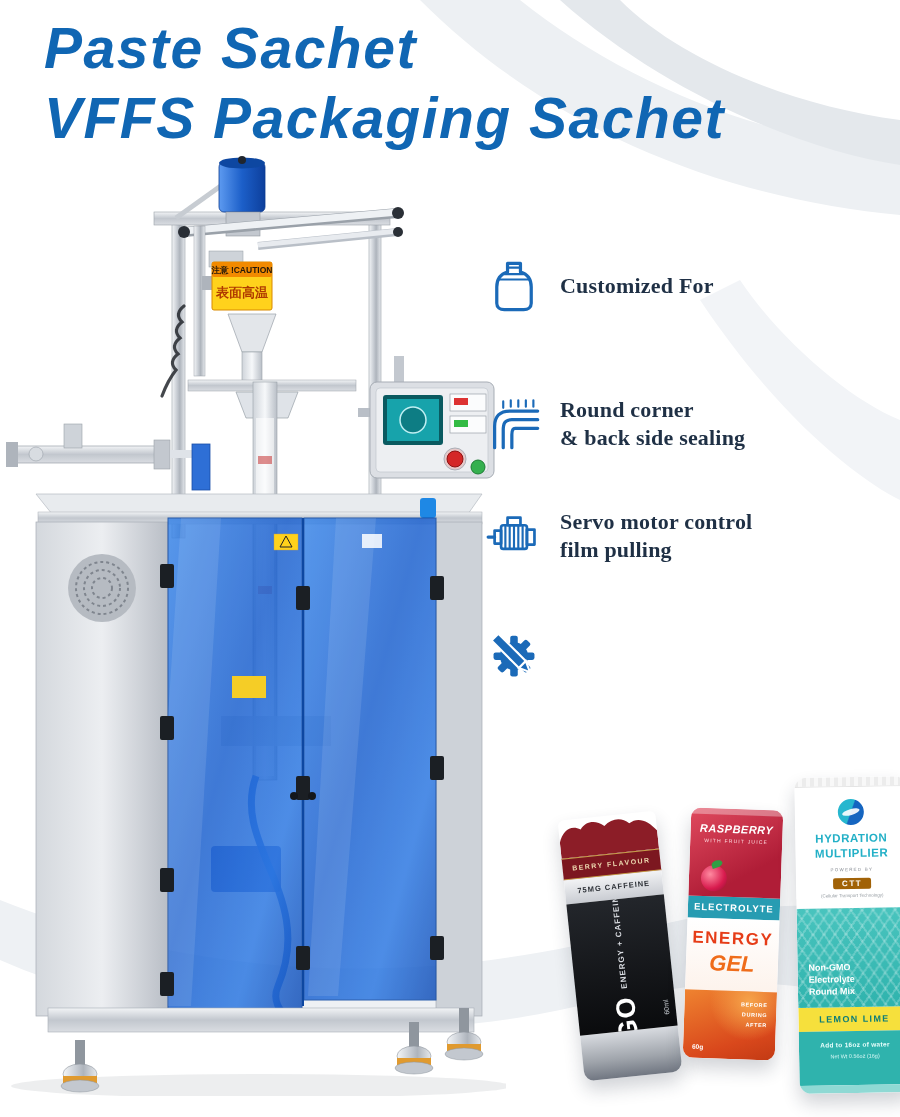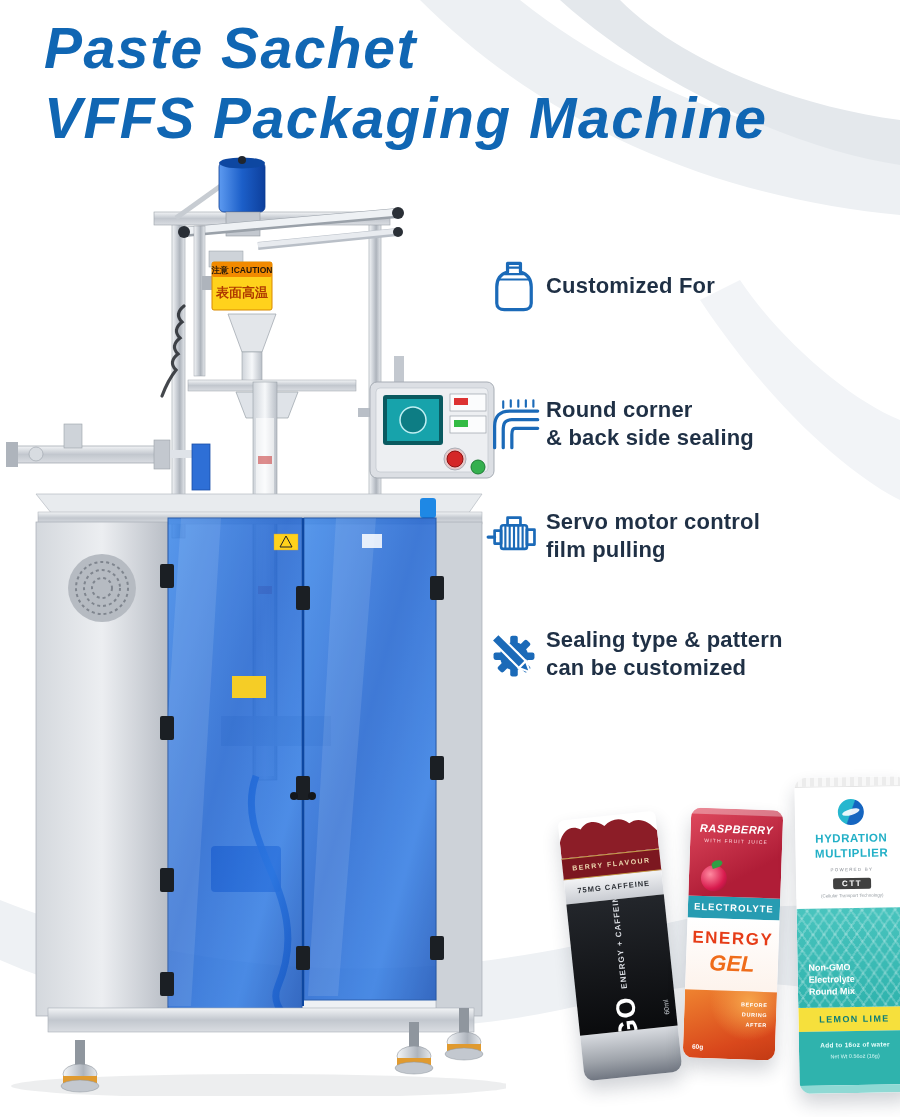--- a/index.html
+++ b/index.html
@@ -13,21 +13,21 @@
   .title { position:absolute; left:44px; top:14px; z-index:2; }
   .title-line {
     font-size:57px; font-weight:700; font-style:italic;
     color:#1066b3; line-height:1.22; letter-spacing:1.5px; white-space:nowrap;
   }
 
   
   .machine { position:absolute; left:6px; top:156px; width:500px; height:940px; z-index:1; }
 
   
-  .feature { position:absolute; left:486px; display:flex; align-items:center; gap:4px; z-index:2; width:404px; }
+  .feature { position:absolute; left:486px; display:flex; align-items:center; gap:18px; z-index:2; width:404px;font-family:Liberation Serif, serif; }
   .f1 { top:258px; } .f2 { top:396px; } .f3 { top:508px; } .f4 { top:626px; }
   .ficon { width:56px; height:56px; flex:0 0 56px; display:block; }
   .ficon svg { width:56px; height:56px; display:block; }
   .ftext { font-size:22px; font-weight:700; color:#1f3045; line-height:1.28; letter-spacing:0.2px; }
 
   
   .products { position:absolute; right:36px; bottom:24px; z-index:3; display:flex; align-items:flex-end; gap:18px; }
   .sachet { position:relative; box-shadow:0 10px 18px rgba(30,40,60,.20); }
 
   
@@ -78,21 +78,21 @@
     background:#fff; display:flex; flex-direction:column; }
   .hs-crimp { height:9px; background:repeating-linear-gradient(90deg,#ececec 0 4px,#f8f8f8 4px 8px);
     border-bottom:1px solid #e4e4e4; }
   .hs-top { padding-top:12px; text-align:center; background:#fff; }
   .hs-logo { width:26px; height:26px; margin:0 auto 6px; border-radius:50%;
     background:linear-gradient(110deg,#27b7cf 48%, #1565c0 52%); position:relative; }
   .hs-logo::after { content:""; position:absolute; left:4px; top:10px; width:18px; height:6px;
     background:#fff; border-radius:50%; transform:rotate(-15deg); opacity:.9; }
   .hs-name { color:#23b0c7; font-weight:800; font-size:11.5px; letter-spacing:.5px; line-height:1.3; }
   .hs-powered { margin-top:6px; font-size:4.5px; color:#8a8f96; letter-spacing:1.2px; }
-  .hs-badge { display:inline-block; margin-top:3px; background:#404040; color:#fff; font-size:8px;
+  .hs-badge { display:inline-block; margin-top:3px; background:#a16207; color:#fff; font-size:8px;
     font-weight:bold; padding:1px 9px; border-radius:2px; letter-spacing:1.5px; }
   .hs-badge-sub { font-size:4.5px; color:#9aa0a6; margin-top:3px; }
   .hs-mid { flex:1; margin-top:10px; position:relative;
     background:repeating-linear-gradient(125deg, rgba(255,255,255,.22) 0 2px, rgba(255,255,255,0) 2px 9px),
                repeating-linear-gradient(55deg, rgba(255,255,255,.22) 0 2px, rgba(255,255,255,0) 2px 9px),
                linear-gradient(180deg,#49c4be,#2fb3ad); }
   .hs-mid-text { position:absolute; left:11px; bottom:10px; color:#fff; font-weight:bold;
     font-size:9px; line-height:1.35; text-align:left; }
   .hs-lemon { height:24px; background:#f6e03c; color:#0c7d78; font-size:9px; font-weight:800;
     letter-spacing:1.4px; text-align:center; line-height:24px; }
@@ -108,21 +108,21 @@
 
   <svg class="bg-swoosh" width="900" height="1117" viewBox="0 0 900 1117">
     <path d="M420 0 C560 140 740 200 900 215 L900 150 C760 140 620 80 520 0 Z" fill="#edf0f3"></path>
     <path d="M560 0 C660 90 800 150 900 165 L900 120 C790 105 680 60 620 0 Z" fill="#e4e8ec"></path>
     <path d="M700 300 C780 420 860 480 900 500 L900 420 C850 400 780 340 740 280 Z" fill="#f2f4f7"></path>
     <path d="M0 900 C200 980 420 990 640 930 C760 898 850 900 900 920 L900 1010 C780 970 700 980 560 1010 C380 1048 160 1030 0 960 Z" fill="#eef1f4"></path>
   </svg>
 
   <header class="title">
     <div class="title-line">Paste Sachet</div>
-    <div class="title-line">VFFS Packaging Machine</div>
+    <div class="title-line">VFFS Packaging Sachet</div>
   </header>
 
   <svg class="machine" viewBox="0 0 500 940">
     <defs>
       <linearGradient id="metalH" x1="0" y1="0" x2="1" y2="0">
         <stop offset="0" stop-color="#f4f6f8"></stop>
           <stop offset="0.4" stop-color="#c6cbd2"></stop>
         <stop offset="0.6" stop-color="#aeb4bc"></stop>
           <stop offset="1" stop-color="#e6e9ed"></stop>
       </linearGradient>
@@ -352,24 +352,20 @@
           <rect x="-3.5" y="-19" width="7" height="38" rx="2" transform="rotate(135)"></rect>
           <circle r="13"></circle>
           <circle r="5.5" fill="#ffffff"></circle>
         </g>
         <g transform="translate(26,28) rotate(-45)">
           <rect x="-4.5" y="-25" width="9" height="36" fill="#1b6ab8" stroke="#ffffff" stroke-width="2"></rect>
           <polygon points="-4.5,11 4.5,11 0,21" fill="#1b6ab8" stroke="#ffffff" stroke-width="2"></polygon>
         </g>
       </svg>
     </span>
-    <span class="ftext">
-      <div>Sealing type &amp; pattern</div>
-      <div>can be customized</div>
-    </span>
   </div>
 
   <div class="products">
 
     <div class="sachet go">
       <svg class="go-cap" viewBox="0 0 98 38" preserveAspectRatio="none">
         <path d="M0 38 L0 22 C4 10 13 5 22 11 C28 3 38 3 46 10 C54 3 64 3 71 10 C80 4 90 9 98 20 L98 38 Z" fill="#8c1d27"></path>
       </svg>
       <div class="go-flavor">BERRY FLAVOUR</div>
       <div class="go-caffeine">75MG CAFFEINE</div>

